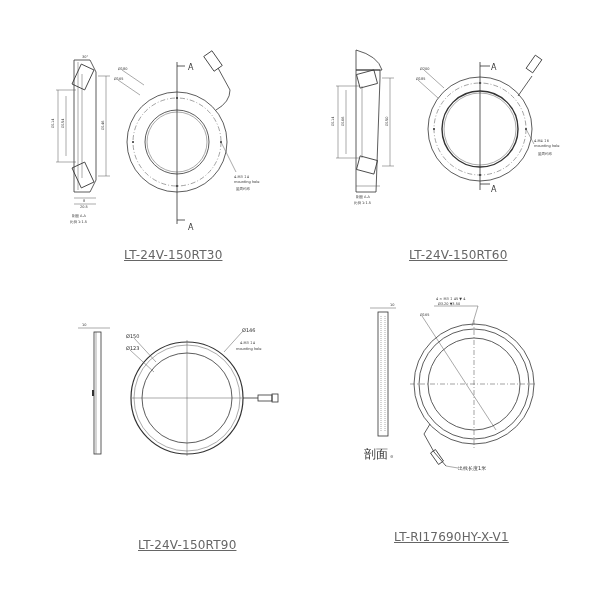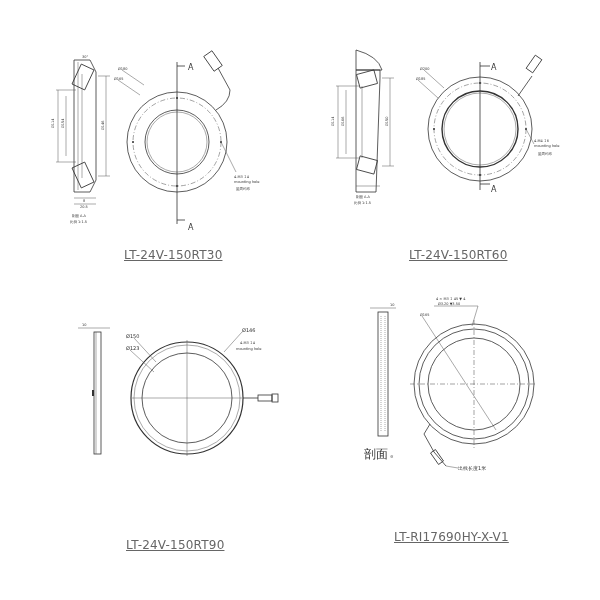--- a/index.html
+++ b/index.html
@@ -148,21 +148,21 @@
       <text class="sm" x="66" y="40">Ø123</text>
       <line class="thin" x1="182" y1="22" x2="164" y2="42"></line>
       <text class="sm" x="182" y="22">Ø146</text>
       <text class="tiny" x="180" y="34">4-M3 ↧4</text>
       <text class="tiny" x="176" y="40">mounting hole</text>
       <line class="ln" x1="183" y1="88" x2="198" y2="88"></line>
       <rect class="ln" x="198" y="85" width="14" height="6"></rect>
       <rect class="ln" x="212" y="84" width="6" height="8"></rect>
     </g>
   </svg>
-  <div class="label" style="left:66px;top:228px;">LT-24V-150RT90</div>
+  <div class="label" style="left:78px;top:228px;">LT-24V-150RT90</div>
 </div>
 
 <div class="cell" style="left:350px;top:292px;width:220px;height:260px;">
   <svg width="220" height="190" viewBox="0 0 220 190">
     <g>
       <rect class="ln" x="28" y="20" width="10" height="124"></rect>
       <line class="thin" x1="31" y1="24" x2="31" y2="140" style="stroke-dasharray:1 1"></line>
       <line class="thin" x1="35" y1="24" x2="35" y2="140" style="stroke-dasharray:1 1"></line>
       <line class="thin" x1="20" y1="16" x2="46" y2="16"></line>
       <text class="tiny" x="40" y="14">10</text>

